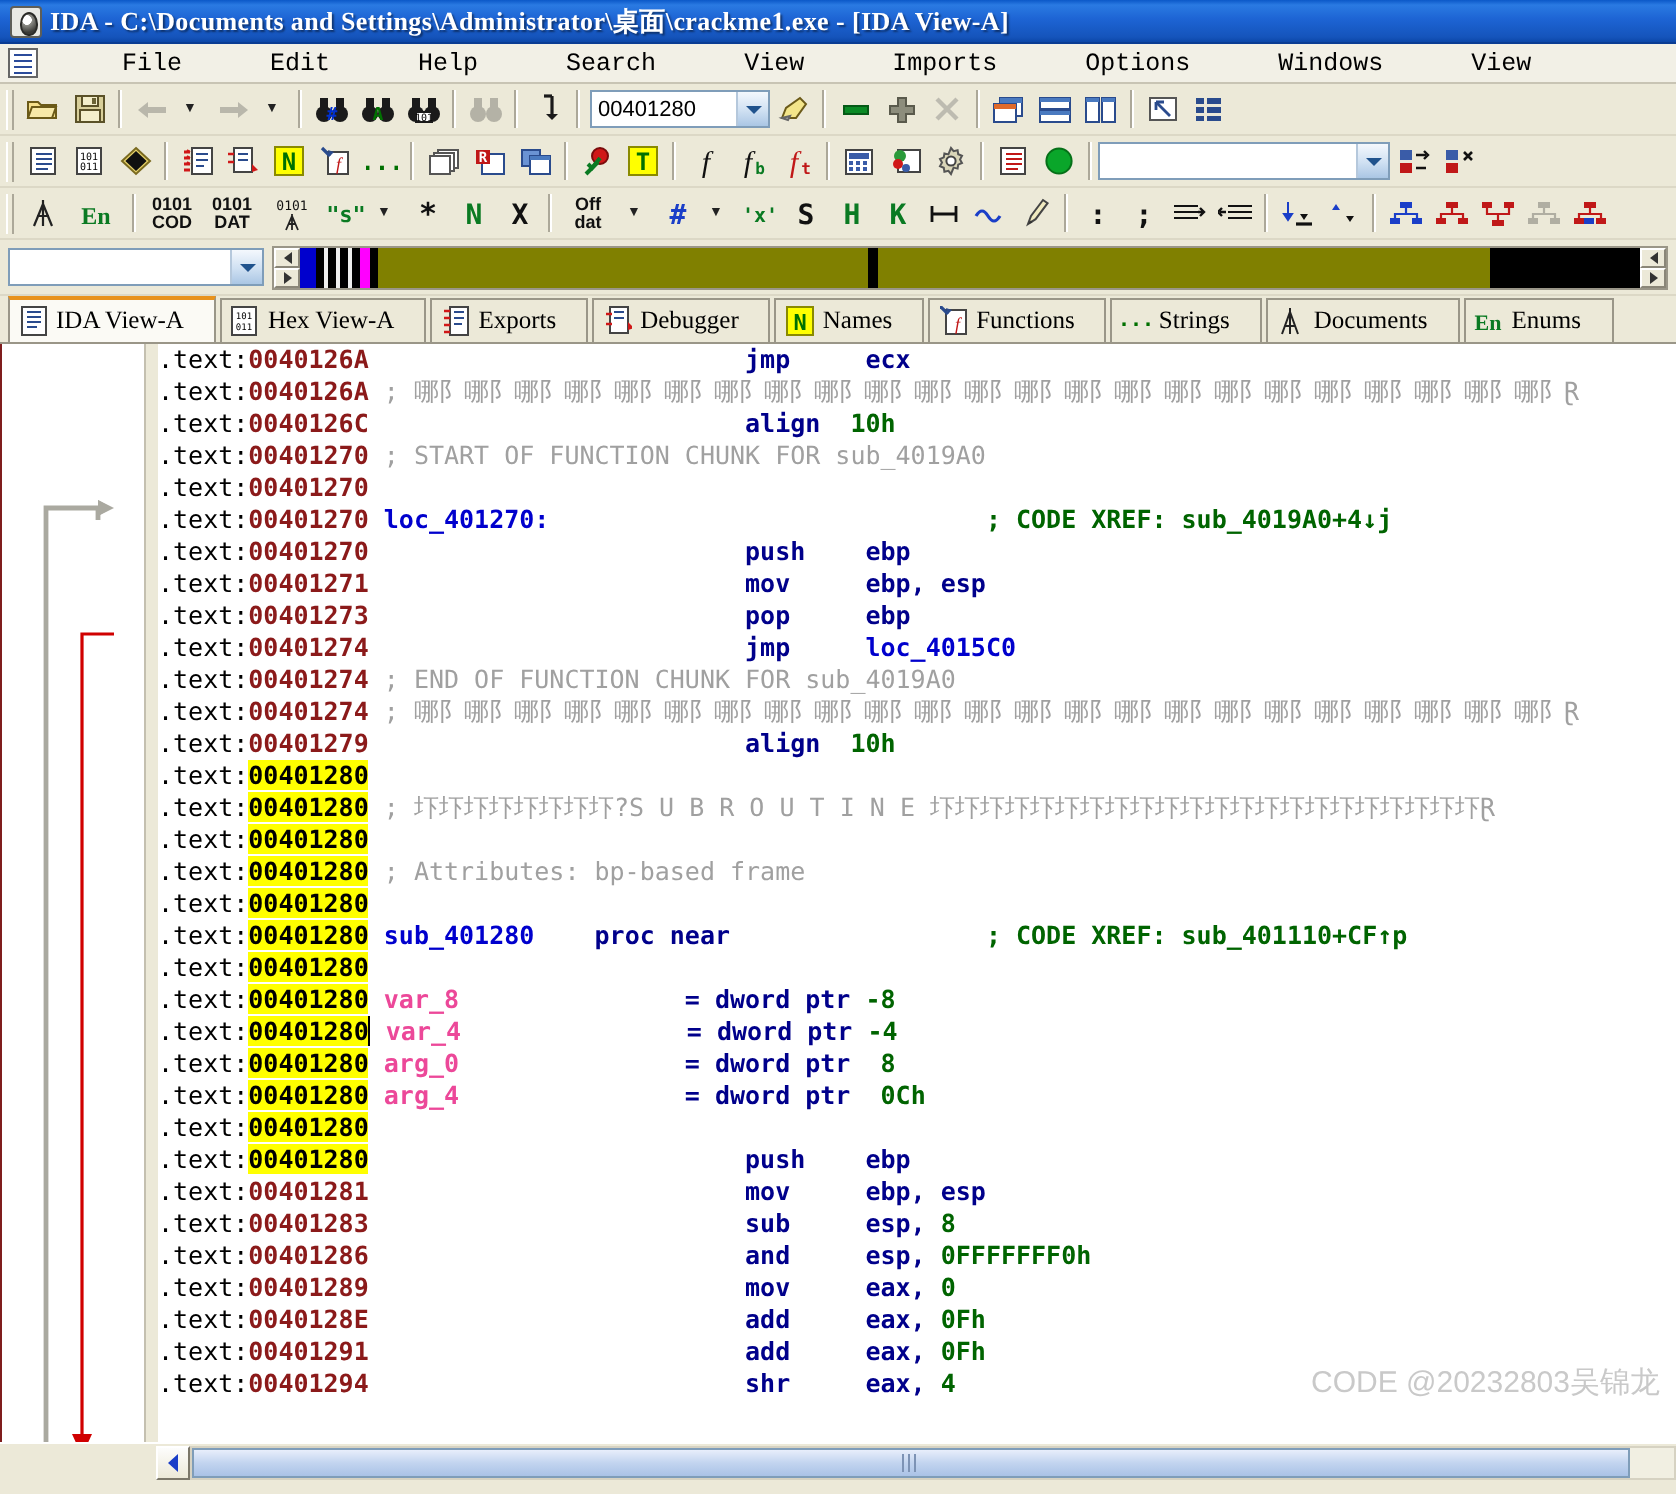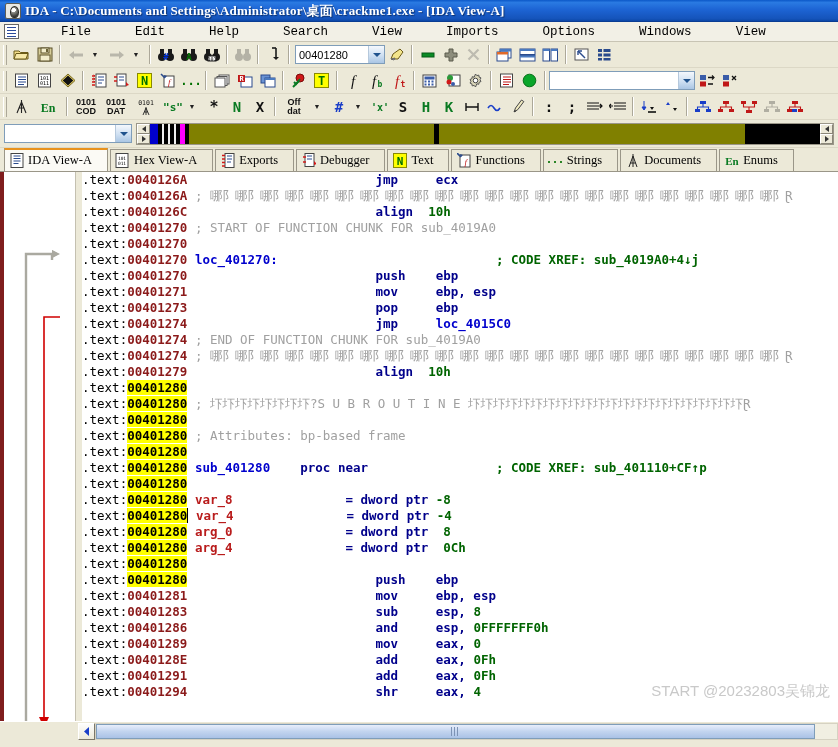--- a/index.html
+++ b/index.html
@@ -212,21 +212,21 @@
   }
   .tab-ico { width: 15px; height: 15px; flex: 0 0 15px; display:flex;align-items:center;justify-content:center; }
 
   
   .disasm-wrap {
     flex: 1 1 auto;
     background: #fff;
     position: relative;
     display: flex;
     overflow: hidden;
-    border-left: 4px solid #7f1d1d;
+    border-left: 1px solid #7f1d1d;
   }
   .gutter {
     width: 78px; flex: 0 0 78px;
     background: #fff;
     position: relative;
   }
   .gutter .sep {
     position: absolute; right: 0; top: 0; bottom: 0;
     width: 7px; background: #ece9d8;
     border-left: 1px solid #c4c0b0;
@@ -244,21 +244,21 @@
     height: 16px; line-height: 16px;
     display: block; white-space: pre;
     position: relative;
   }
   .addr { color: #8b1a1a; font-weight: bold; }
   .addr-hl { background: #ffff00; color:#000; font-weight: bold; }
   .seg { color: #000; }
   .op  { color: #00008b; font-weight: bold; }
   .num { color: #006400; font-weight: bold; }
   .lbl { color: #0000cd; font-weight: bold; }
-  .var { color: #b91c1c; font-weight: bold; }
+  .var { color: #ec4899; font-weight: bold; }
   .cmt { color: #a0a0a0; }
   .xref{ color: #006400; font-weight: bold; }
 
   
   .hbar {
     height: 20px; flex: 0 0 20px;
     background: #ece9d8;
     display: flex; align-items: center;
     border-top: 1px solid #fff;
   }
@@ -896,21 +896,21 @@
         </span>
         <span>Debugger</span>
       </div>
       <div class="tab">
         <span class="tab-ico">
           <svg width="14" height="15" viewBox="0 0 14 15">
             <rect x="0.5" y="0.5" width="13" height="14" fill="#ffff00" stroke="#8a8a00"></rect>
             <text x="7" y="12" font-size="11" font-weight="bold" text-anchor="middle" fill="#007000" font-family="monospace">N</text>
           </svg>
         </span>
-        <span>Text</span>
+        <span>Names</span>
       </div>
       <div class="tab">
         <span class="tab-ico">
           <svg width="14" height="15" viewBox="0 0 14 15">
             <rect x="3" y="2" width="10" height="12" fill="#fff" stroke="#444"></rect>
             <text x="7.5" y="12" font-size="9" font-style="italic" fill="#c01818" font-family="serif">f</text>
             <path d="M0 0l4 4" stroke="#2a4b8d" stroke-width="1.6"></path>
             <path d="M4 4l-1-3 3 1z" fill="#2a4b8d"></path>
           </svg>
         </span>
@@ -949,21 +949,21 @@
         <path d="M48 88 L48 82 L22 82 L22 560" stroke="#aaa9a0" stroke-width="2.4" fill="none"></path>
         <path d="M48 82 L41 78 L41 86 Z" fill="#aaa9a0" transform="translate(7,0)"></path>
         <path d="M56 82 L48 78 L48 86 Z" fill="#aaa9a0"></path>
 
         <path d="M56 145 L40 145 L40 545" stroke="#d00000" stroke-width="1.6" fill="none"></path>
         <path d="M40 556 L35 545 L45 545 Z" fill="#d00000"></path>
       </svg>
       <div class="sep"></div>
     </div>
     <div class="code" id="code"><div class="line"><span class="seg">.text:</span><span class="addr">0040126A</span><span class="op">                         jmp     </span><span class="op">ecx</span></div><div class="line"><span class="seg">.text:</span><span class="addr">0040126A</span><span class="cmt"> ; 哪阝哪阝哪阝哪阝哪阝哪阝哪阝哪阝哪阝哪阝哪阝哪阝哪阝哪阝哪阝哪阝哪阝哪阝哪阝哪阝哪阝哪阝哪阝Ɽ</span></div><div class="line"><span class="seg">.text:</span><span class="addr">0040126C</span><span class="op">                         align  </span><span class="num">10h</span></div><div class="line"><span class="seg">.text:</span><span class="addr">00401270</span><span class="cmt"> ; START OF FUNCTION CHUNK FOR sub_4019A0</span></div><div class="line"><span class="seg">.text:</span><span class="addr">00401270</span></div><div class="line"><span class="seg">.text:</span><span class="addr">00401270</span><span class="lbl"> loc_401270:                             </span><span class="xref">; CODE XREF: sub_4019A0+4↓j</span></div><div class="line"><span class="seg">.text:</span><span class="addr">00401270</span><span class="op">                         push    </span><span class="op">ebp</span></div><div class="line"><span class="seg">.text:</span><span class="addr">00401271</span><span class="op">                         mov     </span><span class="op">ebp, esp</span></div><div class="line"><span class="seg">.text:</span><span class="addr">00401273</span><span class="op">                         pop     </span><span class="op">ebp</span></div><div class="line"><span class="seg">.text:</span><span class="addr">00401274</span><span class="op">                         jmp     </span><span class="lbl">loc_4015C0</span></div><div class="line"><span class="seg">.text:</span><span class="addr">00401274</span><span class="cmt"> ; END OF FUNCTION CHUNK FOR sub_4019A0</span></div><div class="line"><span class="seg">.text:</span><span class="addr">00401274</span><span class="cmt"> ; 哪阝哪阝哪阝哪阝哪阝哪阝哪阝哪阝哪阝哪阝哪阝哪阝哪阝哪阝哪阝哪阝哪阝哪阝哪阝哪阝哪阝哪阝哪阝Ɽ</span></div><div class="line"><span class="seg">.text:</span><span class="addr">00401279</span><span class="op">                         align  </span><span class="num">10h</span></div><div class="line"><span class="seg">.text:</span><span class="addr-hl">00401280</span></div><div class="line"><span class="seg">.text:</span><span class="addr-hl">00401280</span><span class="cmt"> ; 圷圷圷圷圷圷圷圷?S U B R O U T I N E 圷圷圷圷圷圷圷圷圷圷圷圷圷圷圷圷圷圷圷圷圷圷Ɽ</span></div><div class="line"><span class="seg">.text:</span><span class="addr-hl">00401280</span></div><div class="line"><span class="seg">.text:</span><span class="addr-hl">00401280</span><span class="cmt"> ; Attributes: bp-based frame</span></div><div class="line"><span class="seg">.text:</span><span class="addr-hl">00401280</span></div><div class="line"><span class="seg">.text:</span><span class="addr-hl">00401280</span><span class="lbl"> sub_401280    </span><span class="op">proc near                 </span><span class="xref">; CODE XREF: sub_401110+CF↑p</span></div><div class="line"><span class="seg">.text:</span><span class="addr-hl">00401280</span></div><div class="line"><span class="seg">.text:</span><span class="addr-hl">00401280</span><span class="var"> var_8               </span><span class="op">= dword ptr </span><span class="num">-8</span></div><div class="line"><span class="seg">.text:</span><span class="addr-hl">00401280</span><span style="border-left:1.5px solid #000;"></span><span class="var"> var_4               </span><span class="op">= dword ptr </span><span class="num">-4</span></div><div class="line"><span class="seg">.text:</span><span class="addr-hl">00401280</span><span class="var"> arg_0               </span><span class="op">= dword ptr  </span><span class="num">8</span></div><div class="line"><span class="seg">.text:</span><span class="addr-hl">00401280</span><span class="var"> arg_4               </span><span class="op">= dword ptr  </span><span class="num">0Ch</span></div><div class="line"><span class="seg">.text:</span><span class="addr-hl">00401280</span></div><div class="line"><span class="seg">.text:</span><span class="addr-hl">00401280</span><span class="op">                         push    </span><span class="op">ebp</span></div><div class="line"><span class="seg">.text:</span><span class="addr">00401281</span><span class="op">                         mov     </span><span class="op">ebp, esp</span></div><div class="line"><span class="seg">.text:</span><span class="addr">00401283</span><span class="op">                         sub     </span><span class="op">esp, </span><span class="num">8</span></div><div class="line"><span class="seg">.text:</span><span class="addr">00401286</span><span class="op">                         and     </span><span class="op">esp, </span><span class="num">0FFFFFFF0h</span></div><div class="line"><span class="seg">.text:</span><span class="addr">00401289</span><span class="op">                         mov     </span><span class="op">eax, </span><span class="num">0</span></div><div class="line"><span class="seg">.text:</span><span class="addr">0040128E</span><span class="op">                         add     </span><span class="op">eax, </span><span class="num">0Fh</span></div><div class="line"><span class="seg">.text:</span><span class="addr">00401291</span><span class="op">                         add     </span><span class="op">eax, </span><span class="num">0Fh</span></div><div class="line"><span class="seg">.text:</span><span class="addr">00401294</span><span class="op">                         shr     </span><span class="op">eax, </span><span class="num">4</span></div></div>
-    <div class="watermark">START @20232803吴锦龙</div>
+    <div class="watermark">CODE @20232803吴锦龙</div>
   </div>
 
   <div class="hbar">
     <div class="hbar-left-pad"></div>
     <div class="hbar-btn">
       <svg width="8" height="9" viewBox="0 0 8 9">
           <path d="M6 0L1 4.5 6 9z" fill="#1a3ec8"></path>
         </svg>
     </div>
     <div class="hbar-track">

